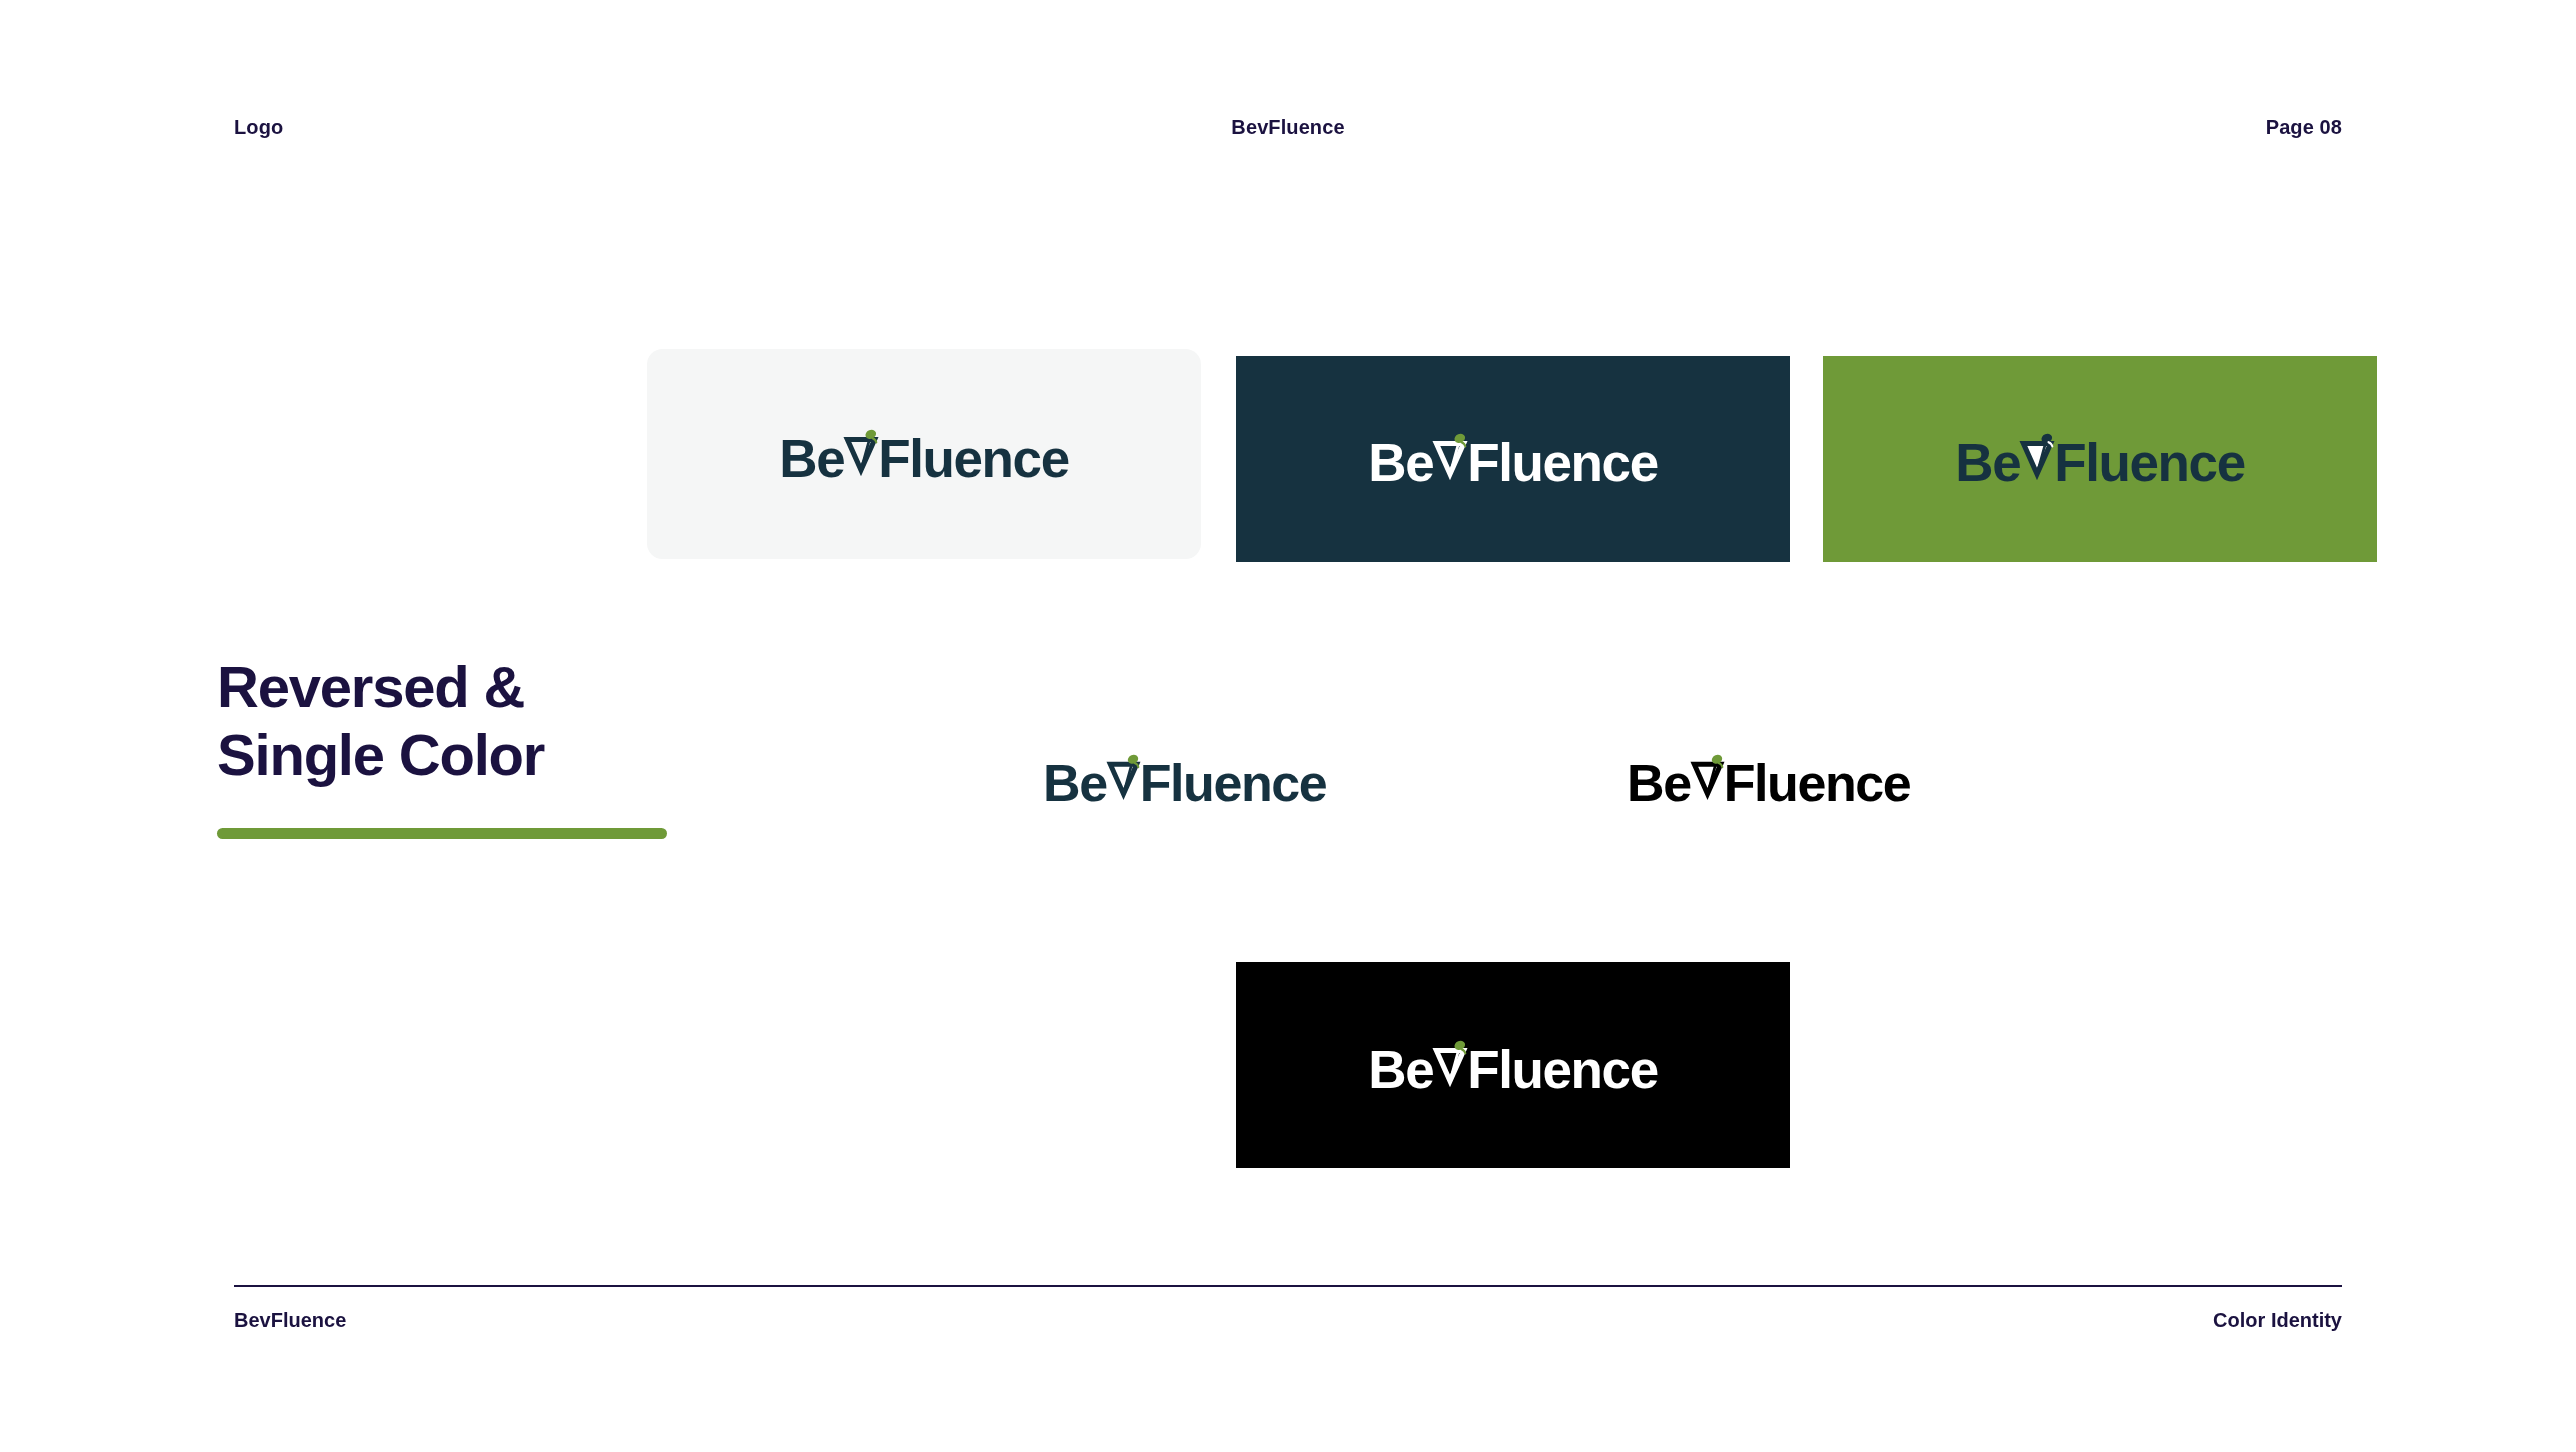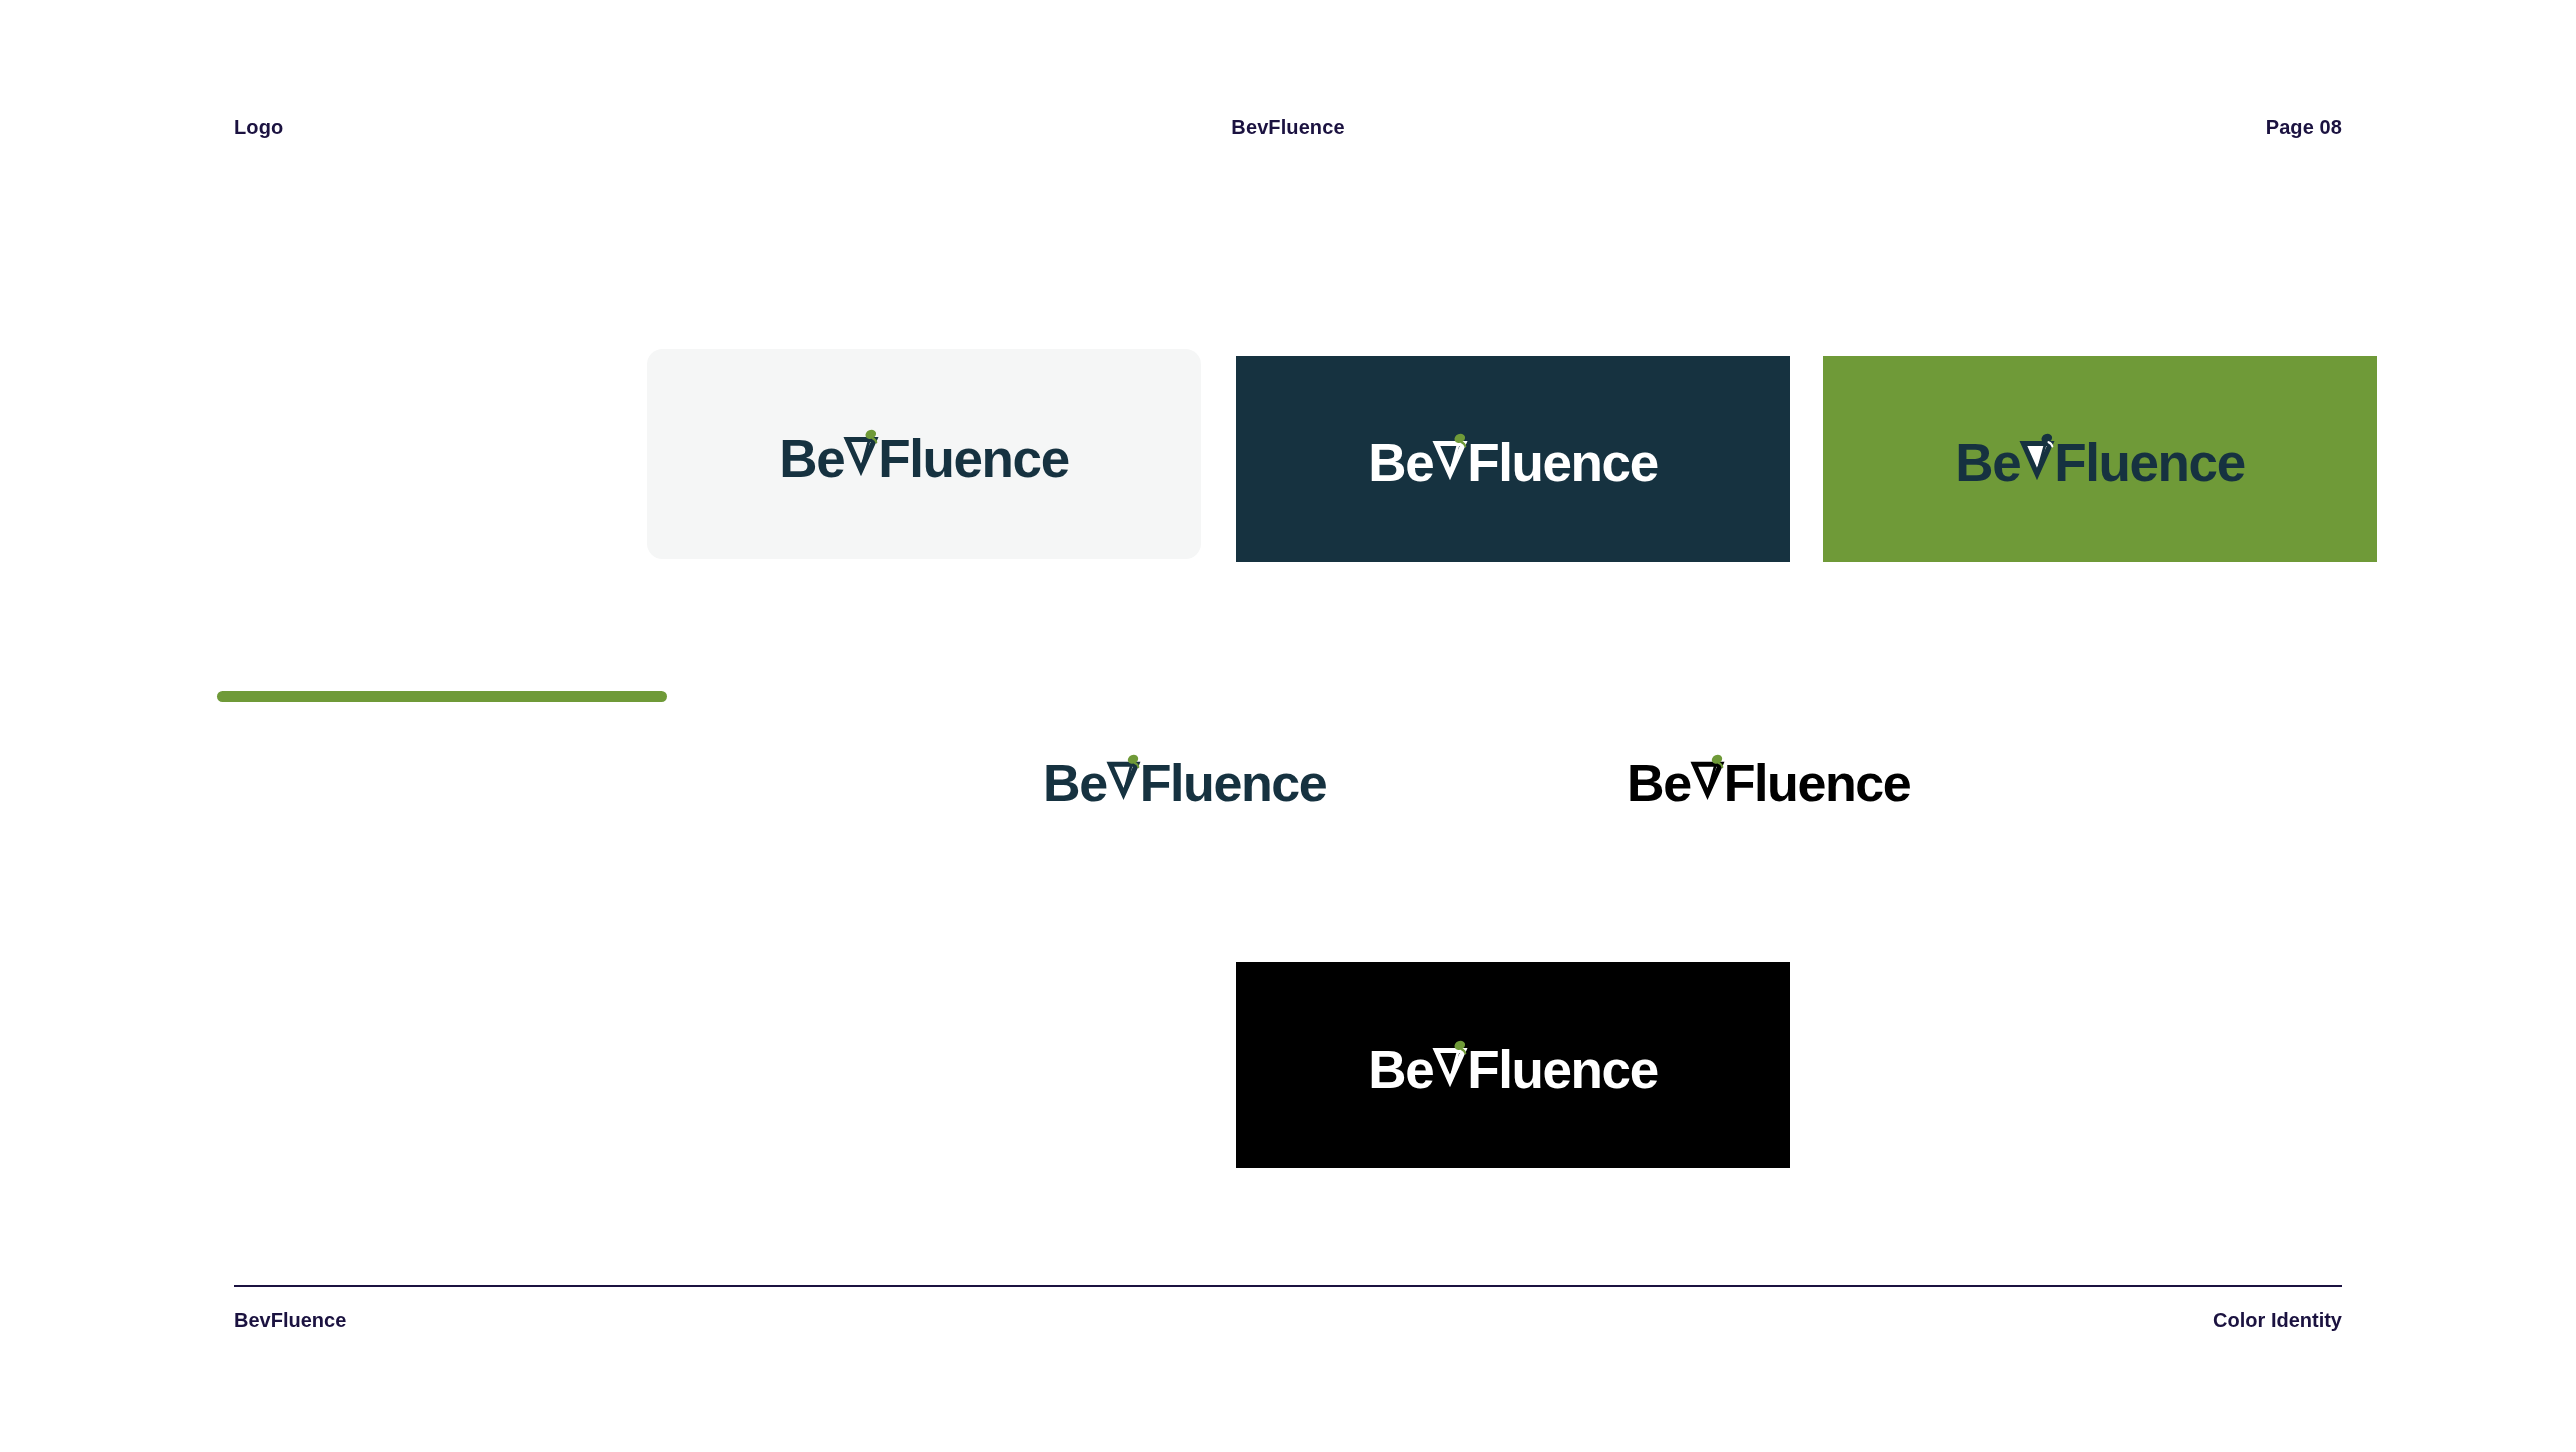--- a/index.html
+++ b/index.html
@@ -228,20 +228,22 @@
           <path d="M33.5 16.5 q4 1.5 4.5 5" fill="none" stroke="#ffffff" stroke-width="2.4" stroke-linecap="round"></path>
         </svg>
       </span>
       <span style="color:#163240;">Fluence</span>
     </span>
   </div>
 
 </div>
 
 <div class="headline-block">
+  <div class="headline">Reversed &amp;</div>
+  <div class="headline">Single Color</div>
   <div class="accent-rule"></div>
 </div>
 
 <div class="mono-row">
 
   <div class="mono-item mono-navy">
     <span class="wordmark" style="font-size:52px;">
       <span style="color:#163240;">Be</span>
       <span class="glass-wrap">
         <svg class="glass" width="33" height="52" viewBox="0 0 40 62" aria-hidden="true">

